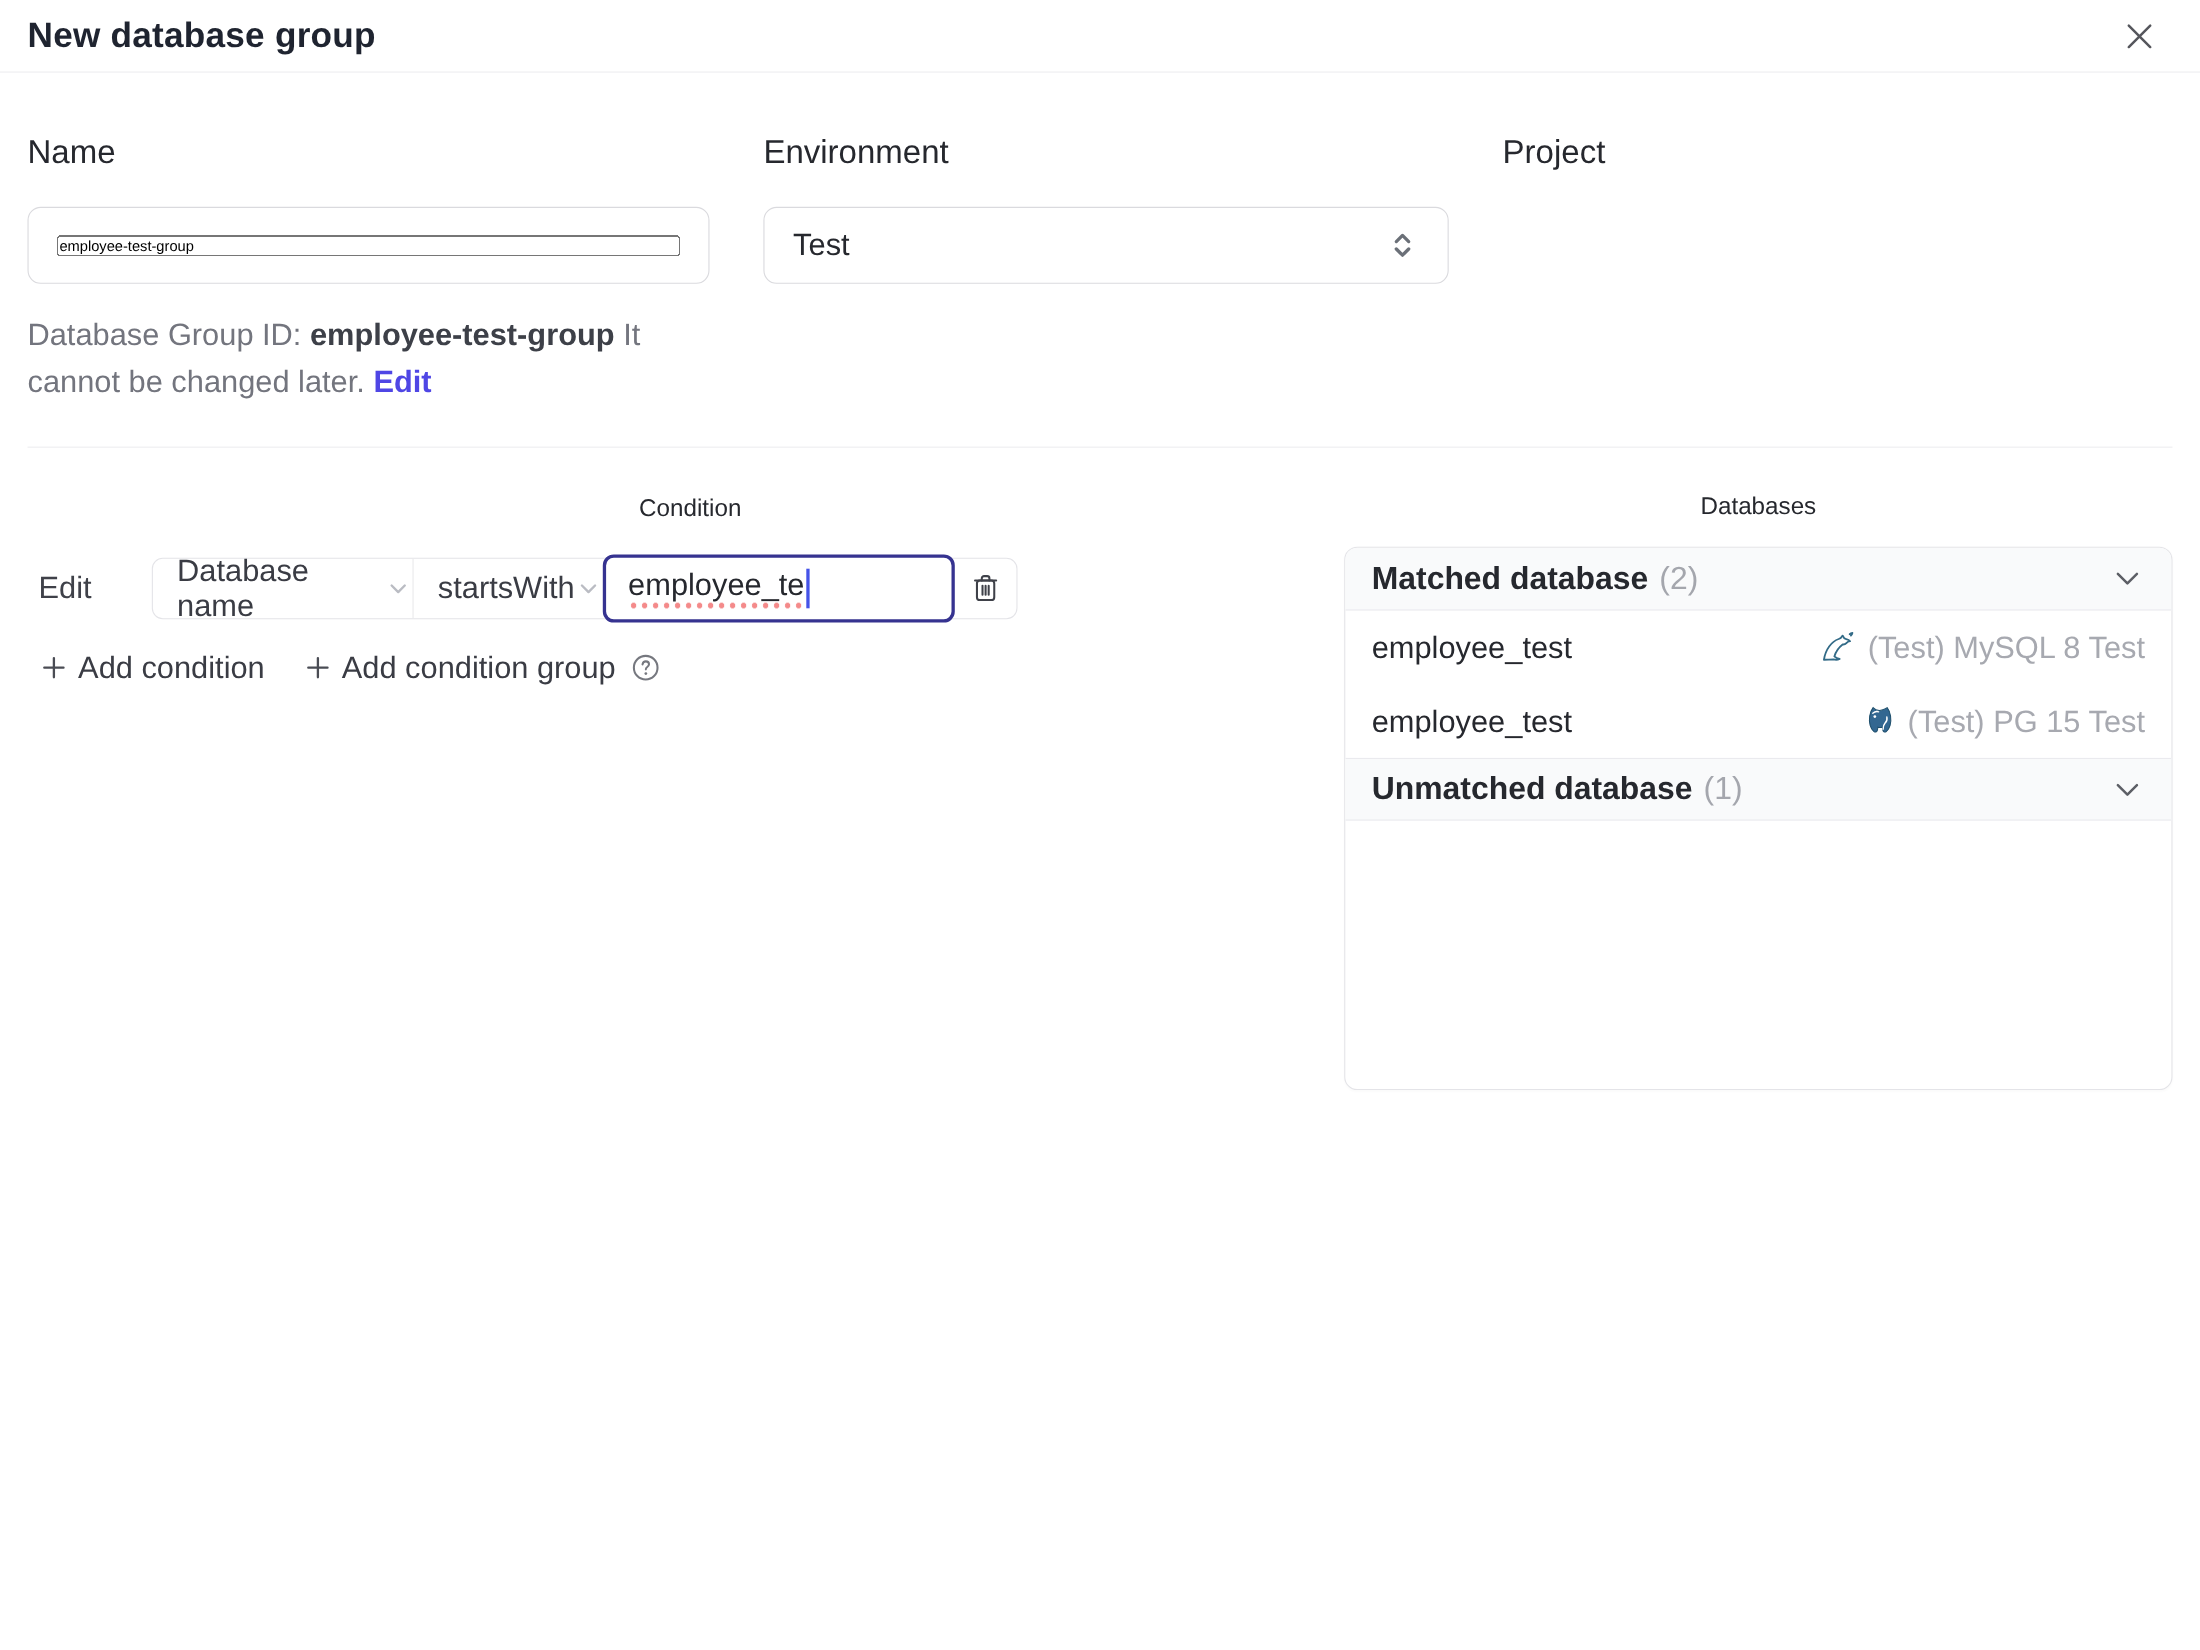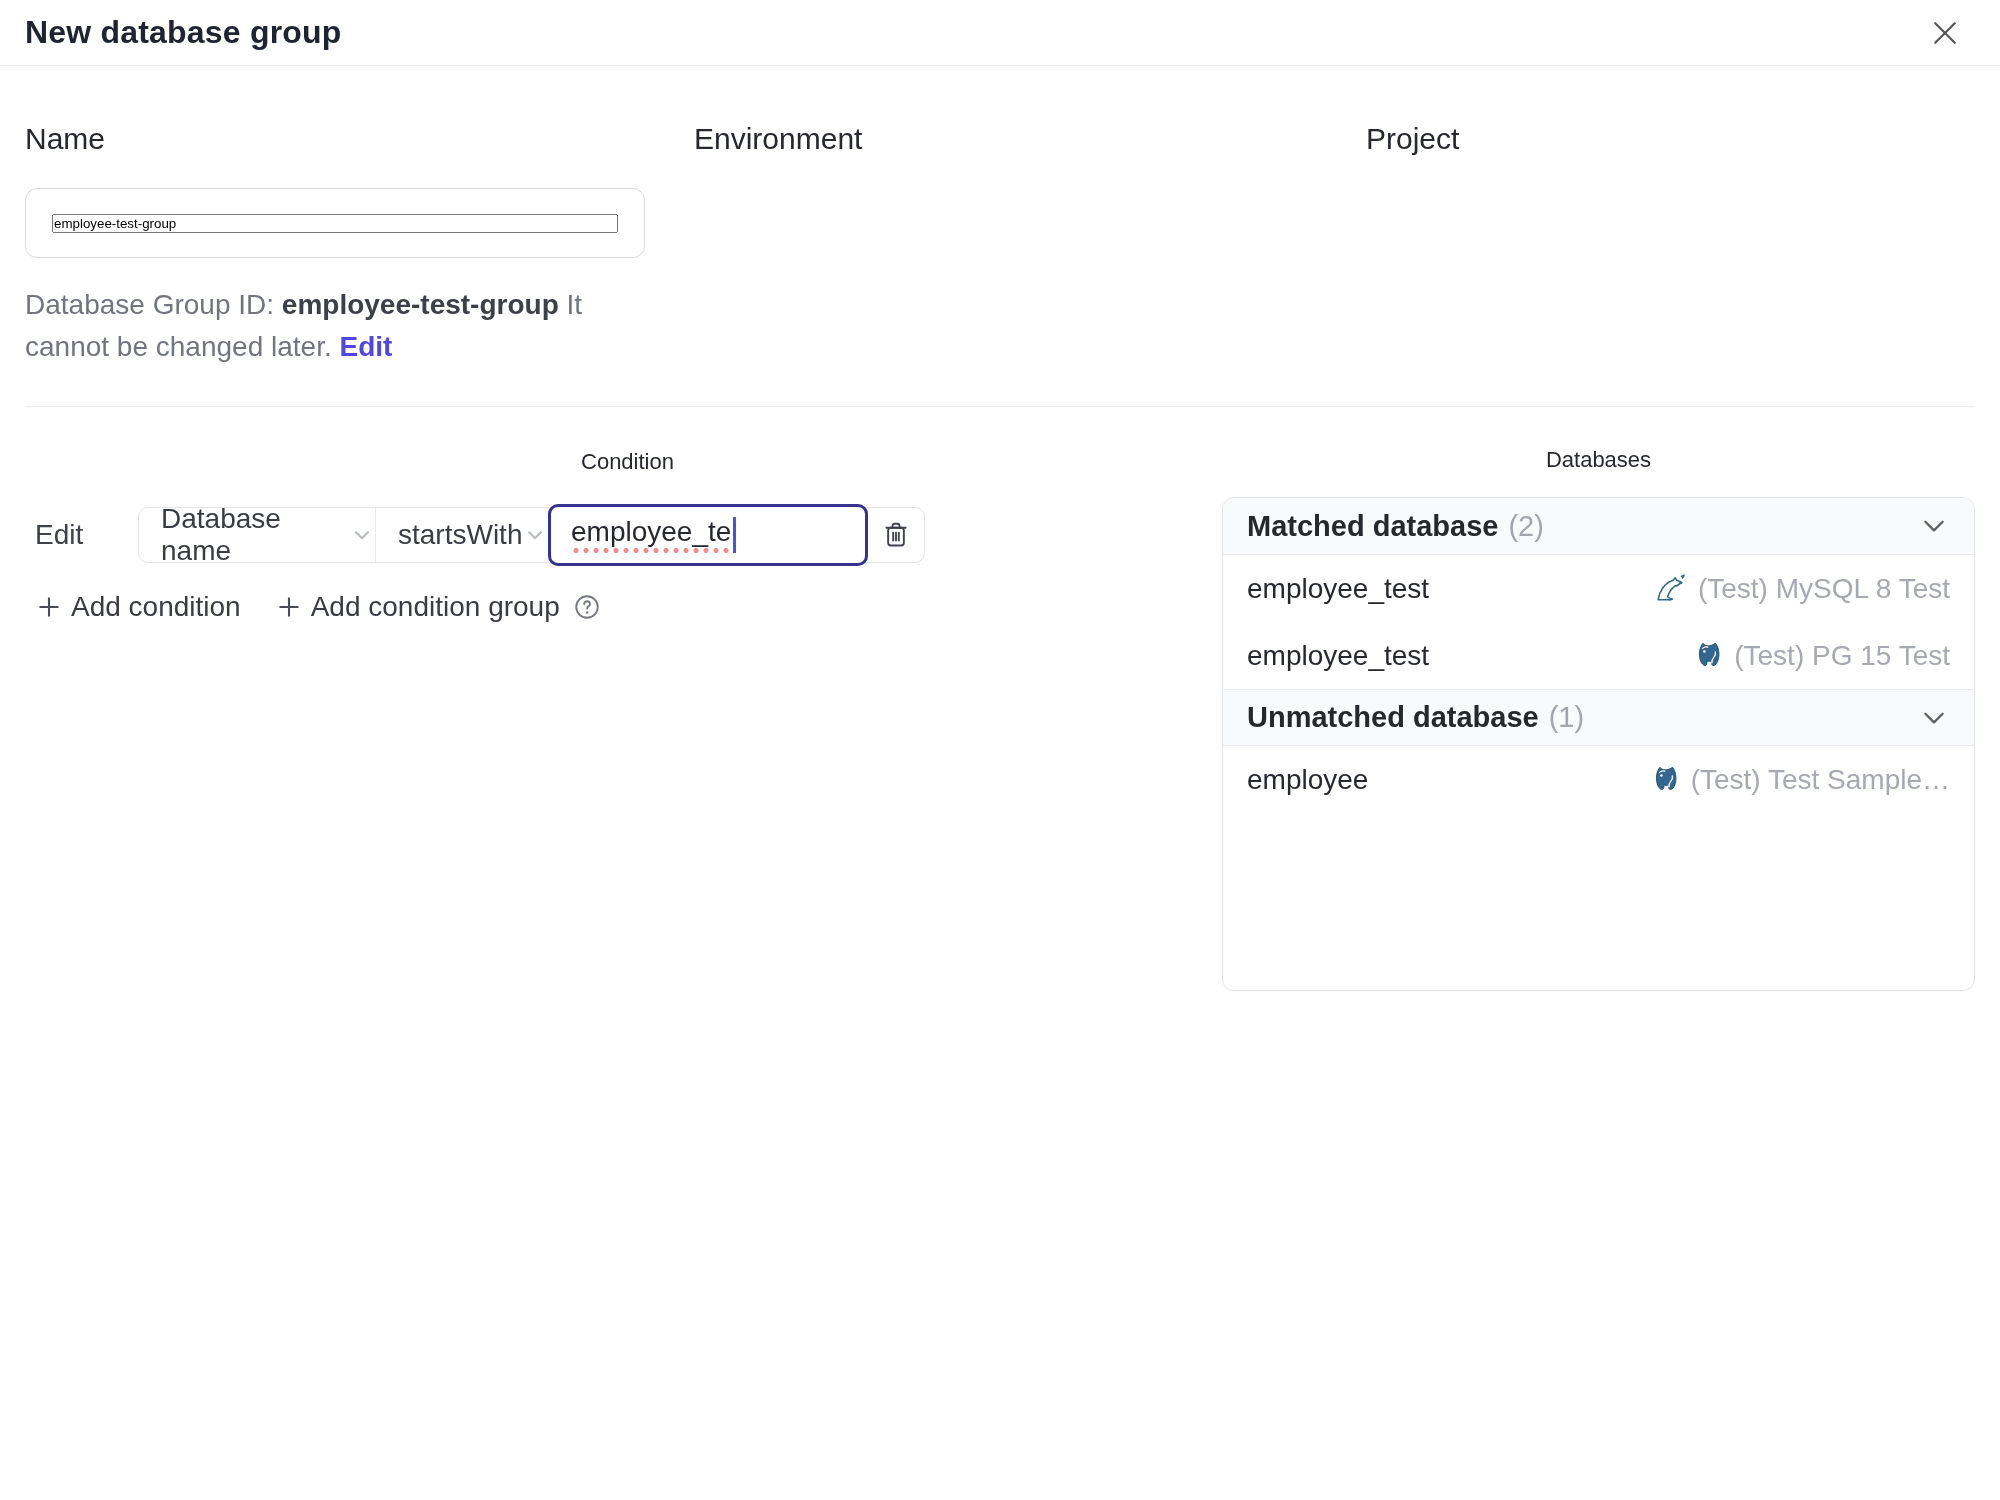--- a/index.html
+++ b/index.html
@@ -105,20 +105,29 @@
     <div class="field">
       <label class="field-label">Name</label>
       <div class="control">
         <input class="text-input" type="text" value="employee-test-group" style="">
       </div>
       <p class="group-id-note"><span>Database Group ID: </span><b>employee-test-group</b><span> It cannot be changed later. </span><a class="edit-link">Edit</a></p>
     </div>
 
     <div class="field">
       <label class="field-label">Environment</label>
+      <div class="control select-control">
+        <span>Test</span>
+        <span class="updown">
+          <svg width="30" height="30" viewBox="0 0 24 24" fill="none" stroke="#6b7078" stroke-width="2.4" stroke-linecap="round" stroke-linejoin="round">
+            <path d="M7.5 9.3L12 4.8l4.5 4.5"></path>
+              <path d="M7.5 14.7l4.5 4.5 4.5-4.5"></path>
+          </svg>
+        </span>
+      </div>
     </div>
 
     <div class="field">
       <label class="field-label">Project</label>
     </div>
   </div>
 
   <hr class="section-divider">
 
   <div class="columns">
@@ -240,31 +249,17 @@
         <div class="panel-header unmatched">
           <span class="panel-title">Unmatched database</span>
           <span class="panel-count">(1)</span>
           <span class="panel-chevron">
             <svg width="32" height="32" viewBox="0 0 24 24" fill="none" stroke="#5d5f66" stroke-width="1.7" stroke-linecap="round" stroke-linejoin="round">
               <path d="M5.5 8.8l6.5 6.5 6.5-6.5"></path>
             </svg>
           </span>
         </div>
 
-        <div class="db-row">
-          <span class="db-name">employee</span>
-          <span class="db-instance">
-            <span>
-              <svg width="32" height="32" viewBox="0 0 24 24">
-                <path fill="#336791" stroke="#1d4e6b" stroke-width="0.7" d="M17.7 2.5c2.4 3.1 3.1 8.1 2 12.1-.5 1.7-1.3 3.3-2.6 4.2-.9.6-1.8.4-2.2-.5-.3-.7-.4-1.6-.4-2.5-1.1.3-2.1.3-3.2 0 0 .9-.1 1.8-.4 2.5-.4.9-1.3 1.1-2.2.5-1.3-.9-2.1-2.5-2.6-4.2-1.1-4-0.4-9 2-12.1C9.4 3.9 10.8 4.4 12.3 4.4s2.9-.5 5.4-1.9z"></path>
-                <circle cx="9.3" cy="8.6" r="0.95" fill="#fff"></circle>
-                <path d="M14.9 17.2c0-1.8.4-3.1 1.4-4.2 1-1 1.5-2.6 1.2-4.1" stroke="#fff" stroke-width="1" fill="none" stroke-linecap="round"></path>
-                <path d="M7.9 6.3c1.1-1 2.7-1.4 4-1" stroke="#fff" stroke-width="0.9" fill="none" stroke-linecap="round"></path>
-              </svg>
-            </span>
-            <span>(Test) Test Sample…</span>
-          </span>
-        </div>
 
       </div>
     </section>
   </div>
 </main>
 
 </body></html>

